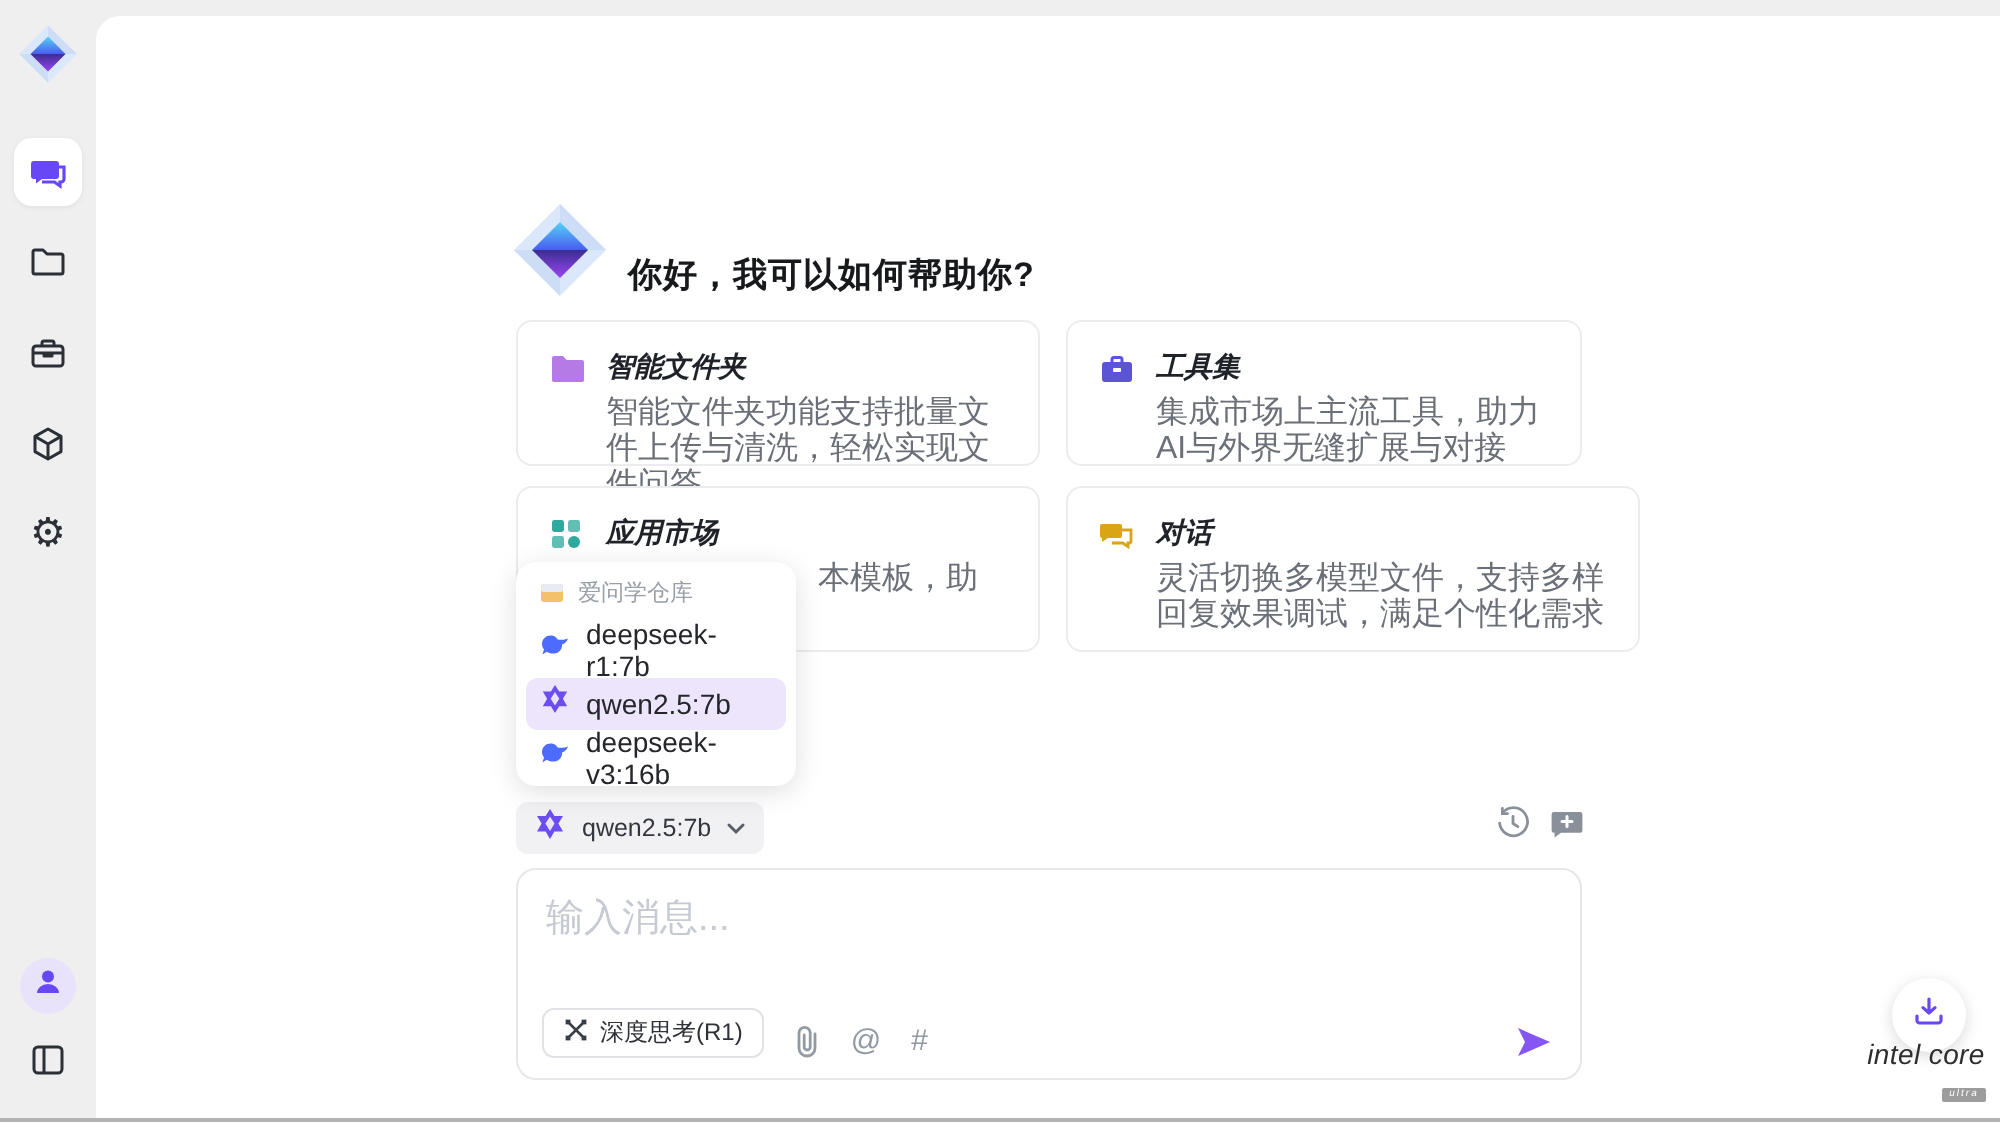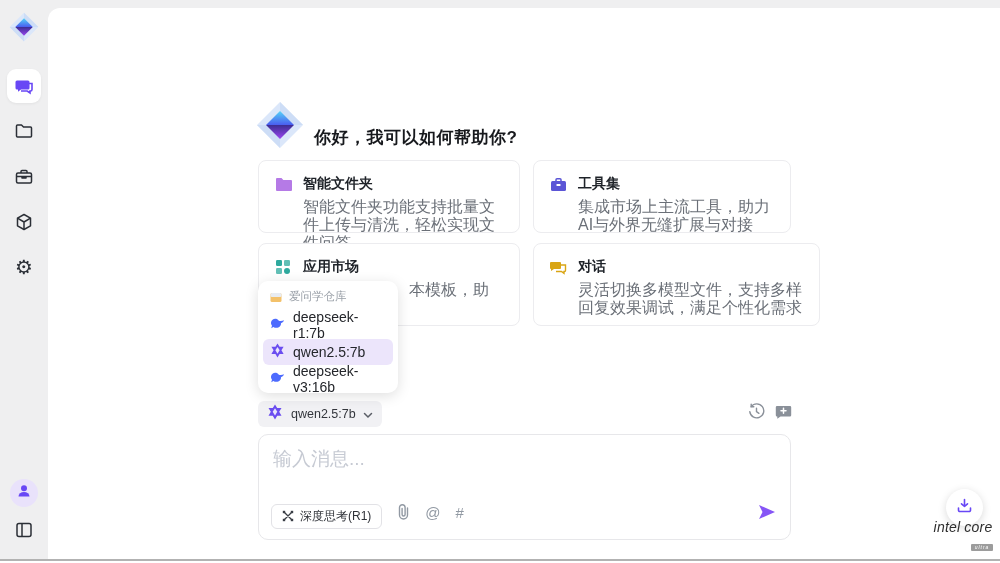--- a/index.html
+++ b/index.html
@@ -23,21 +23,21 @@
   .greeting { position:absolute; left:256px; top:101px; display:flex; align-items:flex-end; z-index:2; }
   .greeting svg { width:48px; height:48px; }
   .greeting-text { margin-left:10px; font-size:17px; font-weight:bold; color:#17191d; letter-spacing:.5px; }
 
   
   .card { position:absolute; background:#fff; border:1px solid #ececef; border-radius:8px; padding:14px 16px 0 16px; z-index:2; cursor:pointer; }
   .card-1 { left:258px; top:160px; width:262px; height:73px; }
   .card-2 { left:533px; top:160px; width:258px; height:73px; }
   .card-3 { left:258px; top:243px; width:262px; height:83px; }
   .card-4 { left:533px; top:243px; width:287px; height:83px; }
-  .card-head { display:flex; align-items:center; }
+  .card-head { display:flex; align-items:center;font-style:italic; }
   .card-head .cicon { width:19px; height:17px; margin-right:9px; display:flex; align-items:center; }
   .card-title { font-size:14px; font-weight:bold; color:#1f2329; }
   .card-desc { margin-top:5px; margin-left:28px; font-size:16px; line-height:18px; color:#6b7078; }
   .card-desc.indent { text-indent:106px; }
 
   
   .dropdown { position:absolute; left:258px; top:281px; width:140px; height:112px; background:#fff; border-radius:10px; box-shadow:0 3px 14px rgba(0,0,0,.13); z-index:4; padding-top:8px; }
   .dd-header { display:flex; align-items:flex-start; height:22px; padding:0 12px; }
   .dd-header-label { margin-left:7px; font-size:11.5px; color:#9aa0a8; }
   .dd-item { display:flex; align-items:center; height:26px; margin:1px 5px; padding:0 7px; border-radius:6px; cursor:pointer; }
@@ -49,21 +49,21 @@
   .model-pill { position:absolute; left:258px; top:401px; height:26px; display:flex; align-items:center; padding:0 9px; background:#f1f1f4; border-radius:6px; z-index:2; cursor:pointer; }
   .model-pill-label { margin:0 7px 0 8px; font-size:12.5px; color:#33363c; }
 
   .top-actions { position:absolute; left:748px; top:403px; display:flex; align-items:center; gap:10px; z-index:2; }
   .top-actions .ticon { cursor:pointer; display:flex; }
 
   
   .composer { position:absolute; left:258px; top:434px; width:533px; height:106px; background:#fff; border:1px solid #e7e7ea; border-radius:10px; z-index:2; }
   .composer textarea { position:absolute; left:14px; top:11px; width:500px; height:48px; border:none; outline:none; resize:none; font-family:"Liberation Sans","DejaVu Sans",sans-serif; font-size:19px; color:#333; background:transparent; }
   .composer textarea::placeholder { color:#c6cad3; }
-  .composer-bar { position:absolute; left:12px; right:14px; bottom:10px; display:flex; align-items:flex-start; }
+  .composer-bar { position:absolute; left:12px; right:14px; bottom:10px; display:flex; align-items:flex-end; }
   .deep-btn { display:flex; align-items:center; height:25px; padding:0 10px; border:1px solid #e2e2e6; border-radius:6px; background:#fff; cursor:pointer; }
   .deep-btn-label { margin-left:6px; font-size:12px; color:#2f3238; }
   .bar-icon { margin-left:15px; color:#9199a3; font-size:14px; cursor:pointer; display:flex; align-items:center; }
   .send-btn { margin-left:auto; cursor:pointer; display:flex; }
 
   
   .fab { position:absolute; left:946px; top:489px; width:37px; height:37px; border-radius:50%; background:#fff; box-shadow:0 2px 8px rgba(0,0,0,.15); display:flex; align-items:center; justify-content:center; z-index:6; cursor:pointer; }
   .intel { position:absolute; left:926px; top:519px; width:74px; text-align:center; z-index:6;font-style:italic; }
   .intel-text { font-size:14px; color:#2e2e2e; letter-spacing:.2px; }
   .intel-badge { display:inline-block; margin-left:38px; margin-top:0px; background:#9c9c9c; color:#fff; font-size:5px; line-height:7px; padding:0 4px; border-radius:1px; letter-spacing:1px; }

